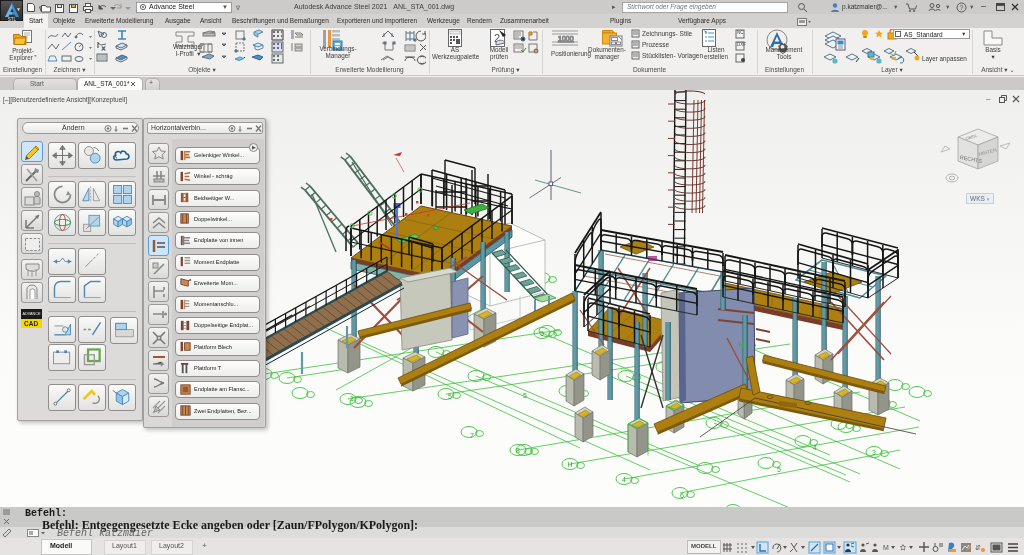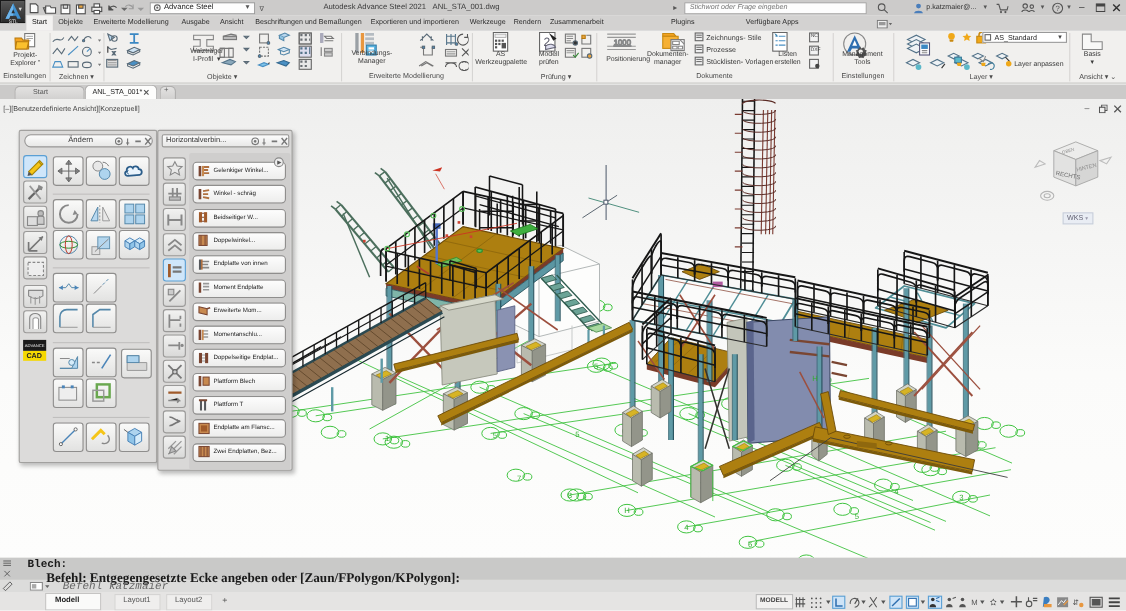--- a/index.html
+++ b/index.html
@@ -1388,21 +1388,21 @@
   </div>
   <div class="abs" id="cmdpanel">
     <div class="abs" style="left:0;top:20px;width:1024px;height:11px;background:#dcdcdb"></div>
     <svg class="abs" style="left:1px;top:1px" width="12" height="30" viewBox="0 0 12 30">
       <g stroke="#555" stroke-width="0.8" fill="none">
           <path d="M2 2h7M2 4h7M2 6h7"></path>
           <path d="M3 11l5 5M8 11l-5 5"></path>
           <path d="M2 27l6-6 2 2-6 6z"></path>
         </g>
     </svg>
-    <div class="t" style="left:25px;top:1px;font-size:10px;font-family:'Liberation Mono',monospace;font-weight:bold;color:#1a1a1a">Blech:</div>
+    <div class="t" style="left:25px;top:1px;font-size:10px;font-family:'Liberation Mono',monospace;font-weight:bold;color:#1a1a1a">Befehl:</div>
     <div class="t" style="left:42px;top:10.5px;font-size:12px;font-family:Liberation Serif, serif;font-weight:bold;color:#1a1a1a">Befehl: Entgegengesetzte Ecke angeben oder [Zaun/FPolygon/KPolygon]:</div>
     <svg class="abs" style="left:27px;top:22px" width="18" height="8" viewBox="0 0 18 8">
         <rect x="0.5" y="0.5" width="11" height="7" fill="#fff" stroke="#888"></rect>
         <rect x="2" y="2" width="4" height="4" fill="#aaa"></rect>
         <path d="M14 3l2 2.5 2-2.5z" fill="#666"></path>
       </svg>
     <div class="t" style="left:57px;top:21px;font-size:10px;font-family:'Liberation Mono',monospace;font-style:italic;color:#666">Befehl katzmaier</div>
   </div>
   <div class="abs" id="statusbar">
     <div class="abs" style="left:41px;top:1px;width:51px;height:16px;background:#fafaf9;border:1px solid #c5c4c3"></div>

